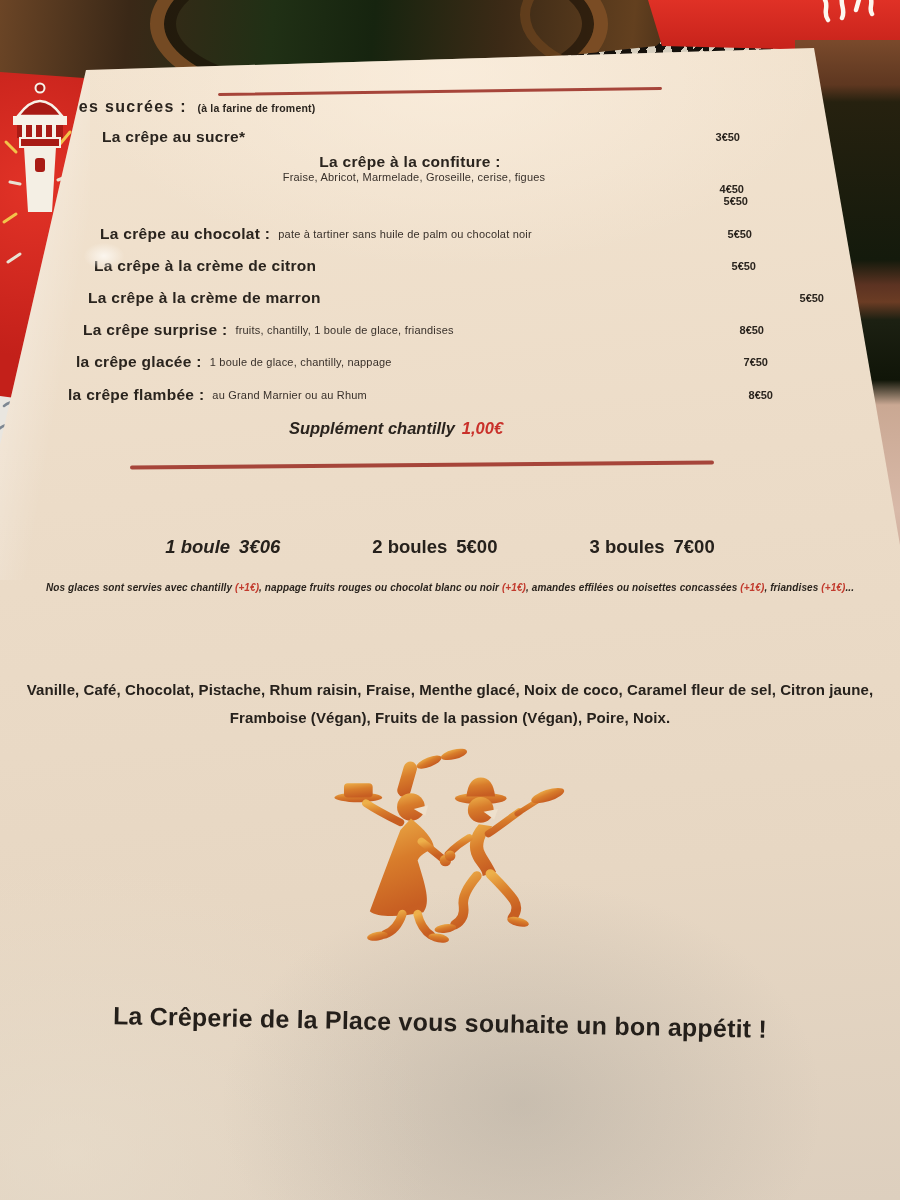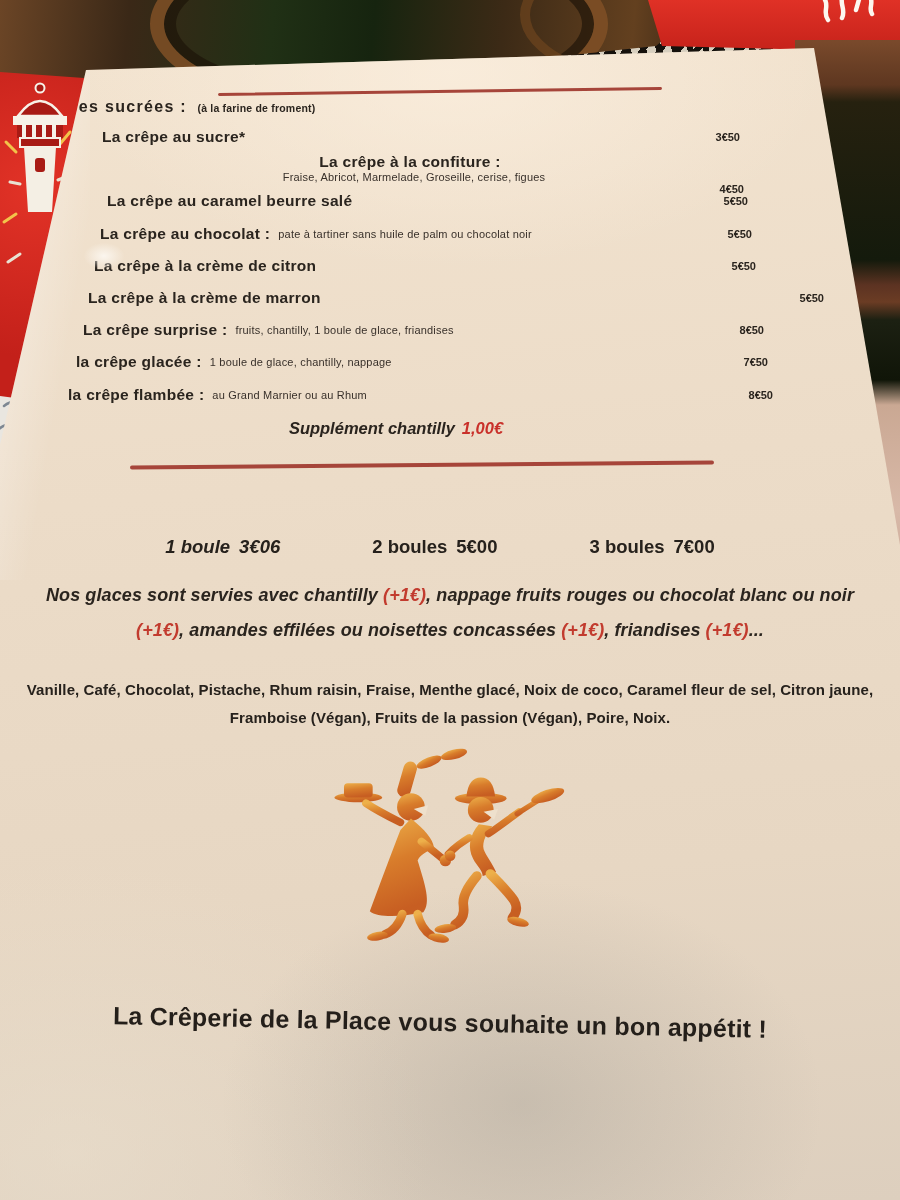--- a/index.html
+++ b/index.html
@@ -99,21 +99,21 @@
     font-weight:bold;font-size:18px;color:#26211c;letter-spacing:.2px;}
   .glaces-title .lead{font-style:italic;}
 
   .boules{position:absolute;top:536px;left:0;width:880px;display:flex;justify-content:center;gap:92px;
     font-weight:bold;font-size:18.5px;color:#26211c;}
   .boule-group{white-space:nowrap;}
   .boule-group .price{margin-left:9px;}
   .boule-group:nth-child(1){font-style:italic;}
 
   .glace-note{position:absolute;top:578px;left:42px;width:816px;text-align:center;
-    font-style:italic;font-weight:bold;font-size:18px;line-height:1.95;color:#2a241e;letter-spacing:.1px;}
+    font-style:italic;font-weight:bold;font-size:10px;line-height:1.95;color:#2a241e;letter-spacing:.1px;}
   .glace-note .seg-red{color:#c23b2e;}
 
   .parfums-title{position:absolute;top:641px;left:0;width:890px;text-align:center;
     font-weight:bold;font-size:19px;color:#26211c;}
   .parfums-text{position:absolute;top:676px;left:12px;width:876px;text-align:center;
     font-weight:bold;font-size:15px;line-height:1.85;color:#26211c;letter-spacing:.1px;}
 
   .logo{position:absolute;top:742px;left:50%;transform:translateX(-53%);width:250px;height:220px;}
 
   .footer-line{position:absolute;top:1008px;left:0;width:880px;text-align:center;
@@ -176,21 +176,20 @@
       <span class="name">La crêpe au sucre*</span>
       <span class="desc"></span>
       <span class="price">3€50</span>
     </div>
     <div class="item">
       <span class="name">La crêpe à la confiture :</span>
       <span class="desc">Fraise, Abricot, Marmelade, Groseille, cerise, figues</span>
       <span class="price">4€50</span>
     </div>
     <div class="item">
-      <span class="name">La crêpe au caramel beurre salé</span>
       <span class="desc"></span>
       <span class="price">5€50</span>
     </div>
     <div class="item">
       <span class="name">La crêpe au chocolat :</span>
       <span class="desc">pate à tartiner sans huile de palm ou chocolat noir</span>
       <span class="price">5€50</span>
     </div>
     <div class="item">
       <span class="name">La crêpe à la crème de citron</span>

